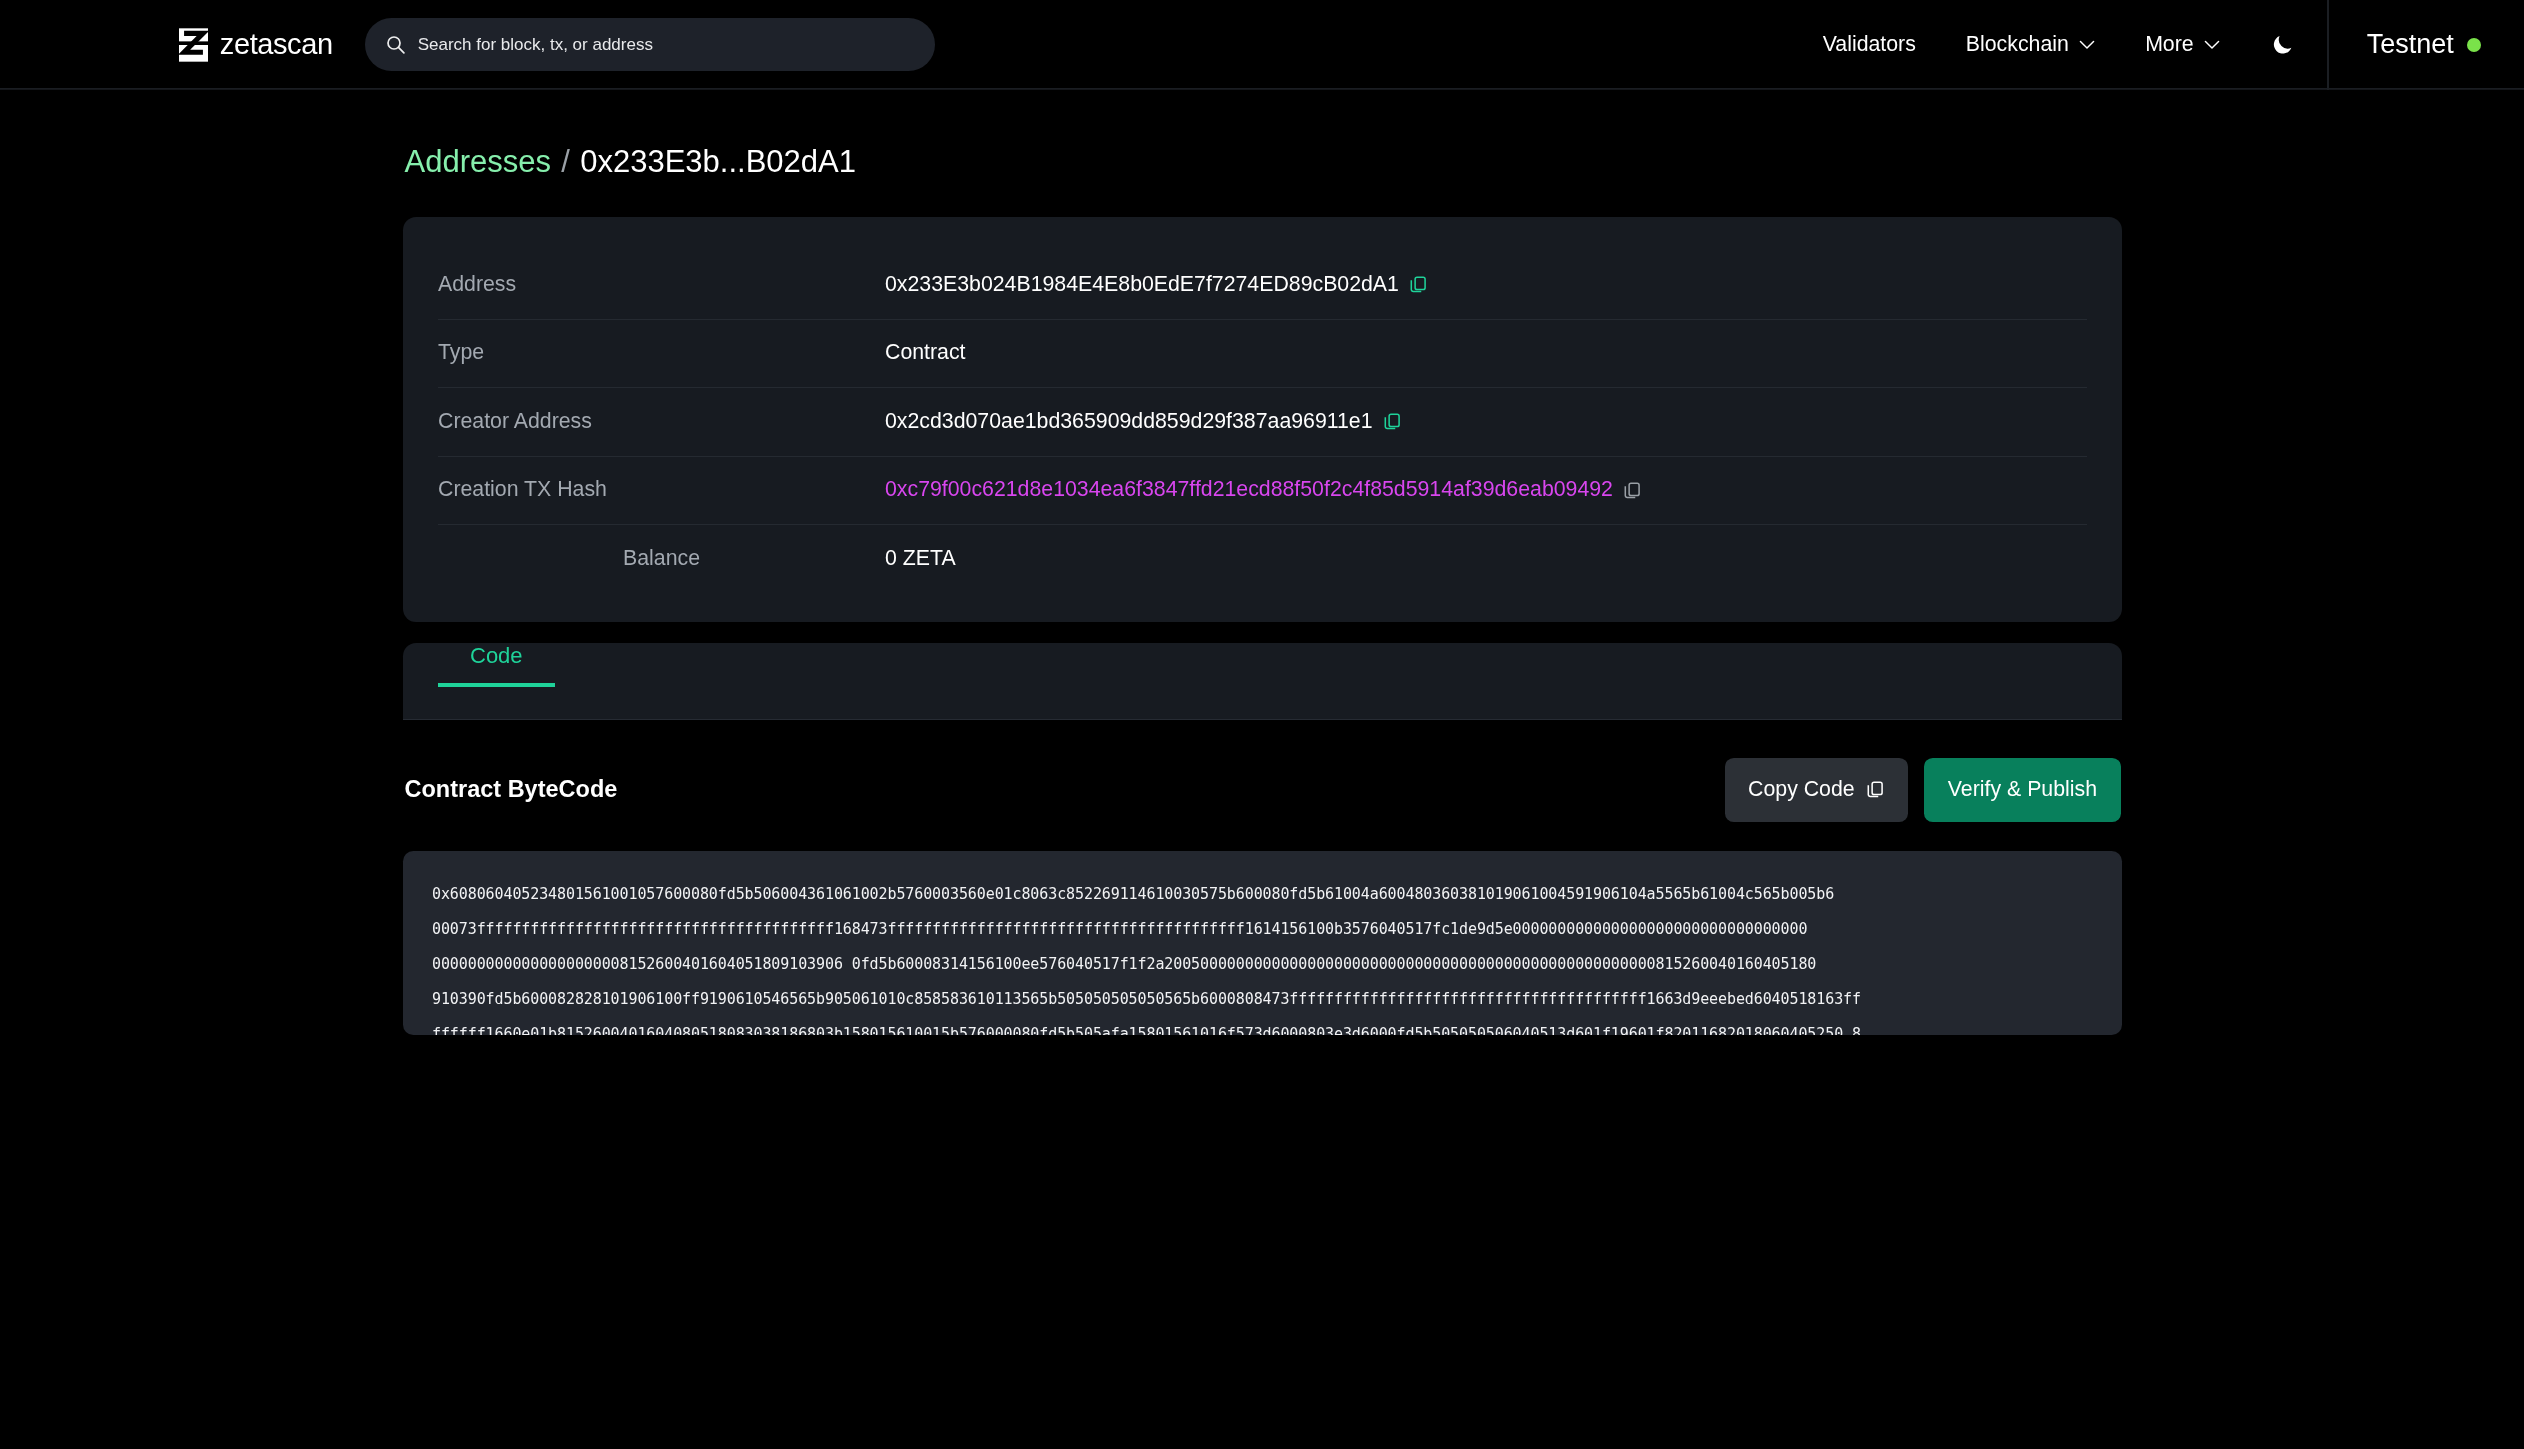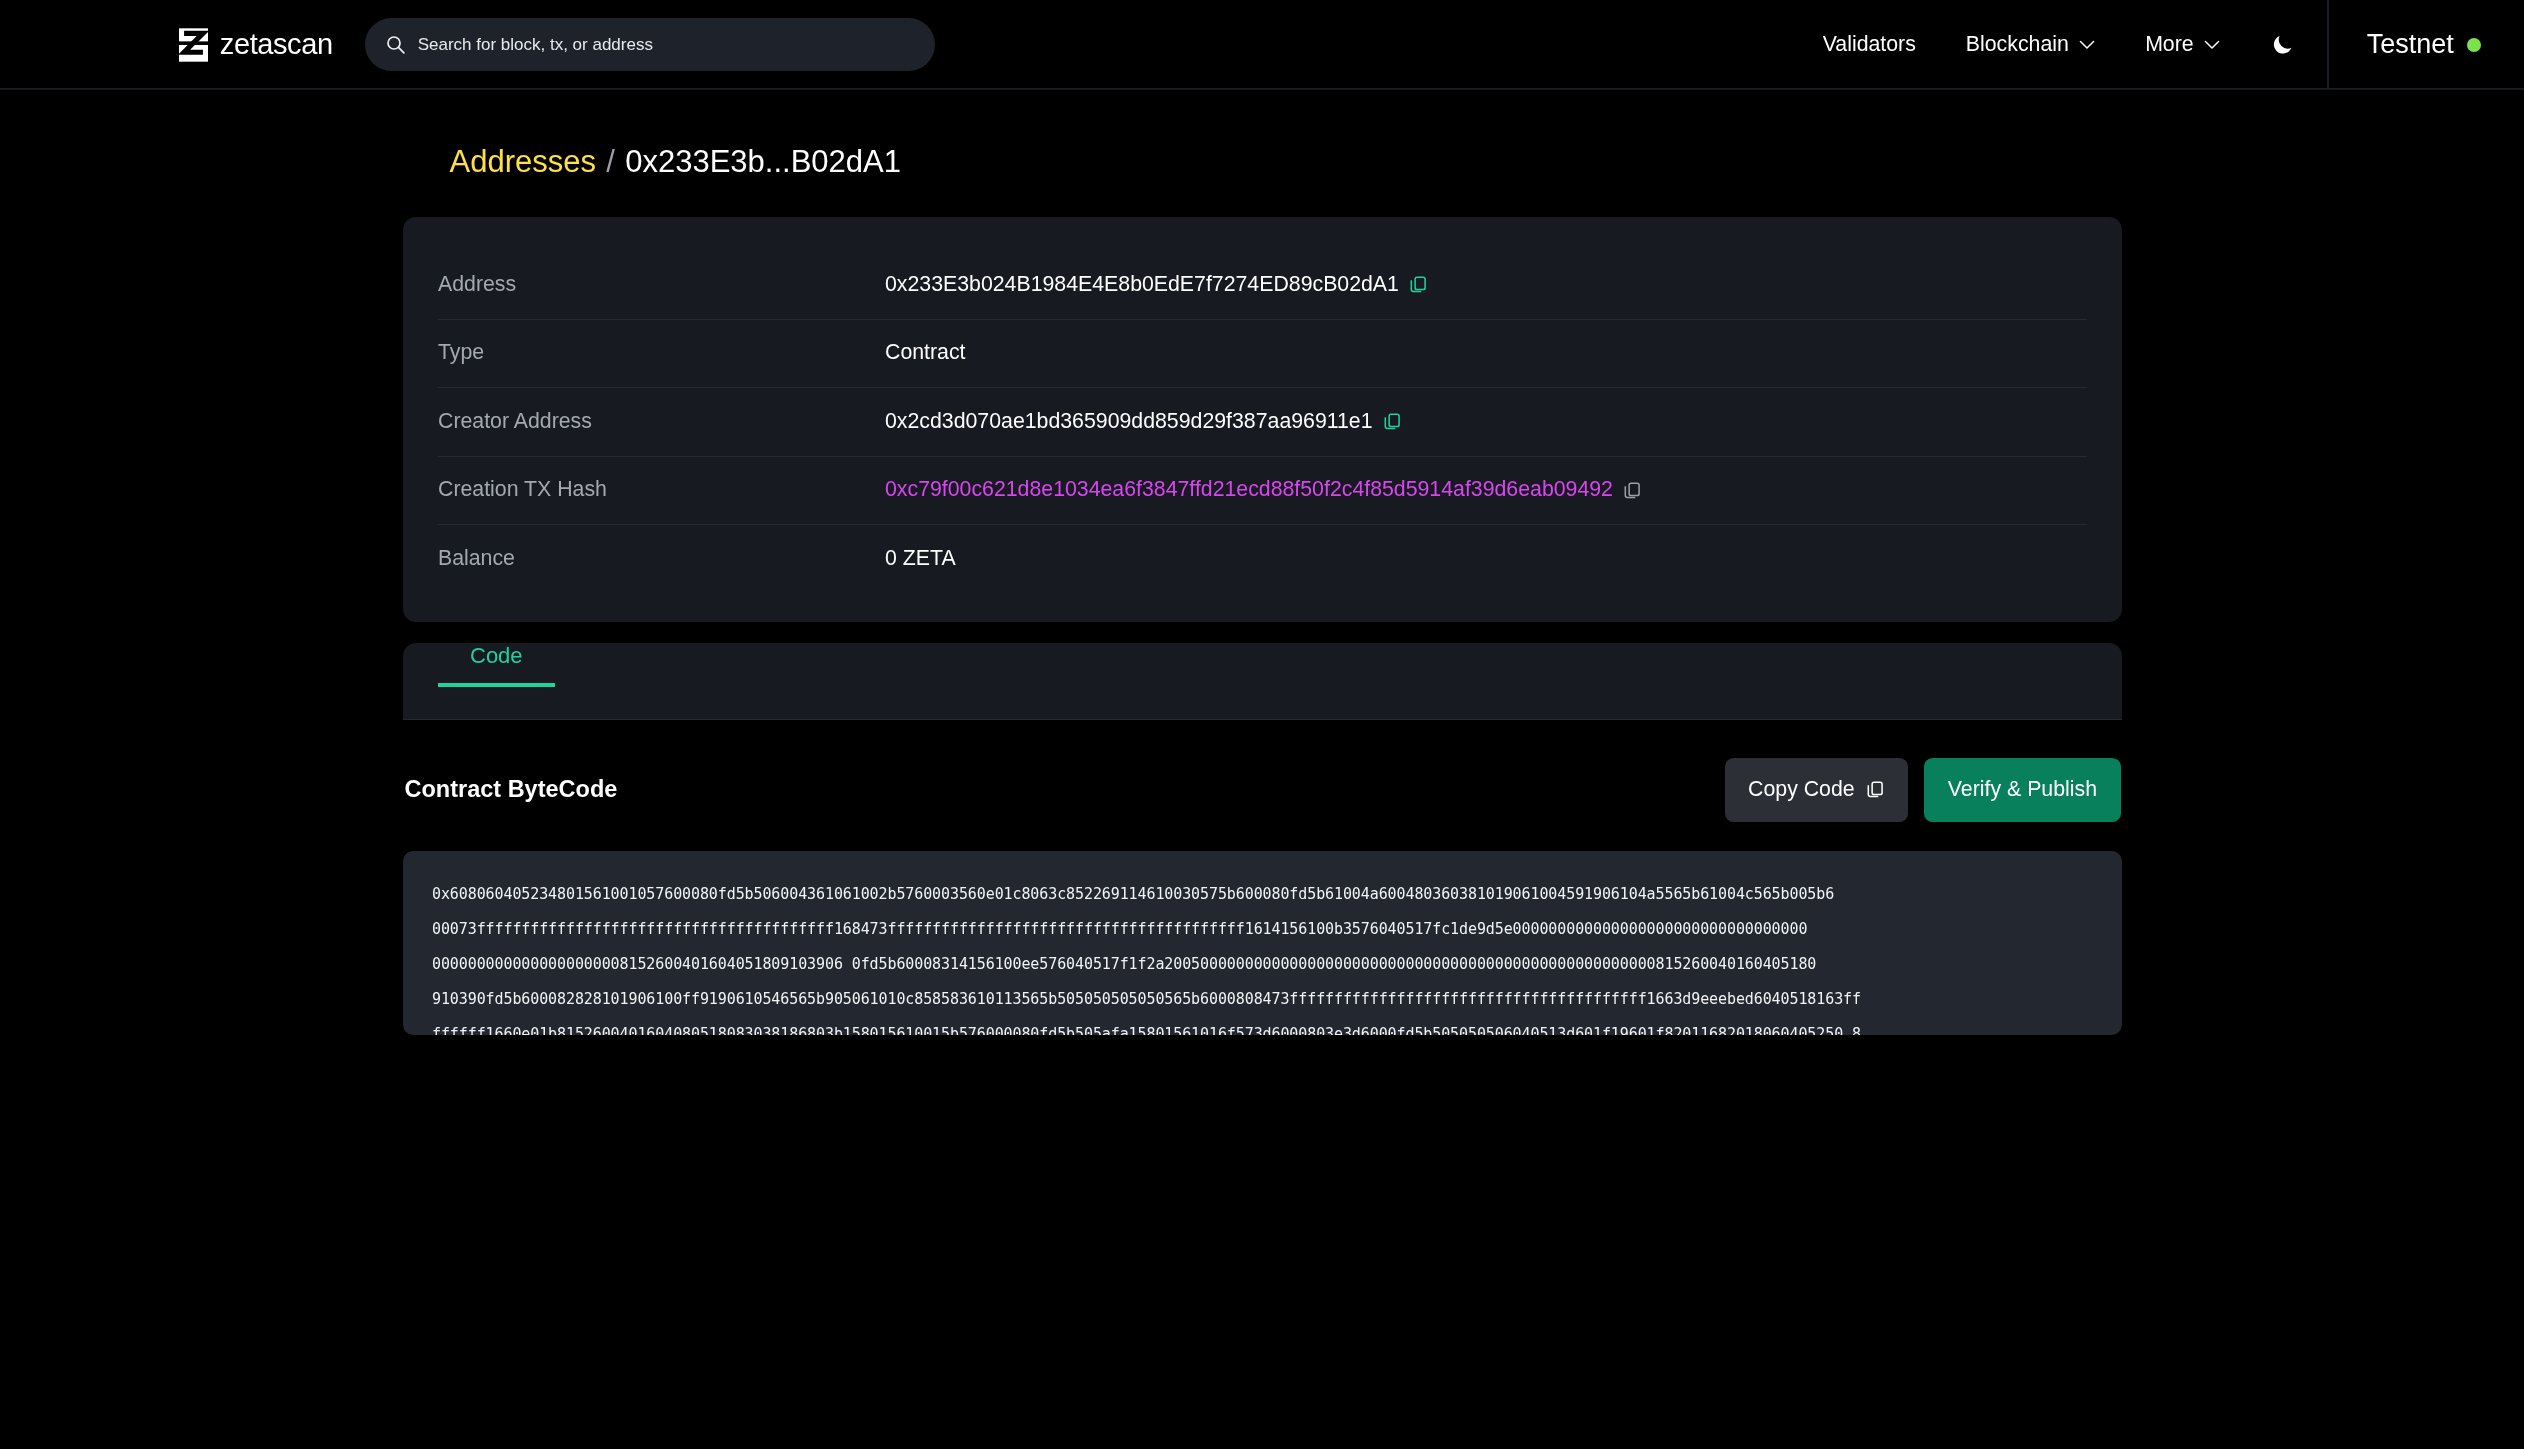--- a/index.html
+++ b/index.html
@@ -126,23 +126,22 @@
 
   .breadcrumb {
     display: flex;
     align-items: baseline;
     gap: 0px;
     margin-bottom: 37px;
     padding-left: 1.5px;
   }
   .crumb-link {
     font-size: 31px;
-    color: #fde047;
+    color: #86efac;
     cursor: pointer;
-    margin-left: 45px;
   }
   .crumb-sep { font-size: 31px; color: #9aa0a6; margin: 0 10.3px; }
   .crumb-current { font-size: 31px; color: #ffffff; }
 
   
   .card {
     background: #171b21;
     border-radius: 13.2px;
     padding: 34px 35px 29px 35px;
   }
@@ -153,21 +152,21 @@
     margin-bottom: 37px;
     letter-spacing: -0.1px;
   }
 
   .row {
     display: flex;
     align-items: flex-start;
     padding: 20.6px 0 22px 0;
     border-bottom: 0.7px solid #252a31;
   }
-  .row:last-child { border-bottom: none; }
+  .row:last-child { border-bottom: none; text-align: center; }
   .row-label {
     width: 447px;
     flex: 0 0 447px;
     font-size: 21.3px;
     color: #a3a9b1;
   }
   .row-value {
     font-size: 21.3px;
     color: #ffffff;
     display: flex;

